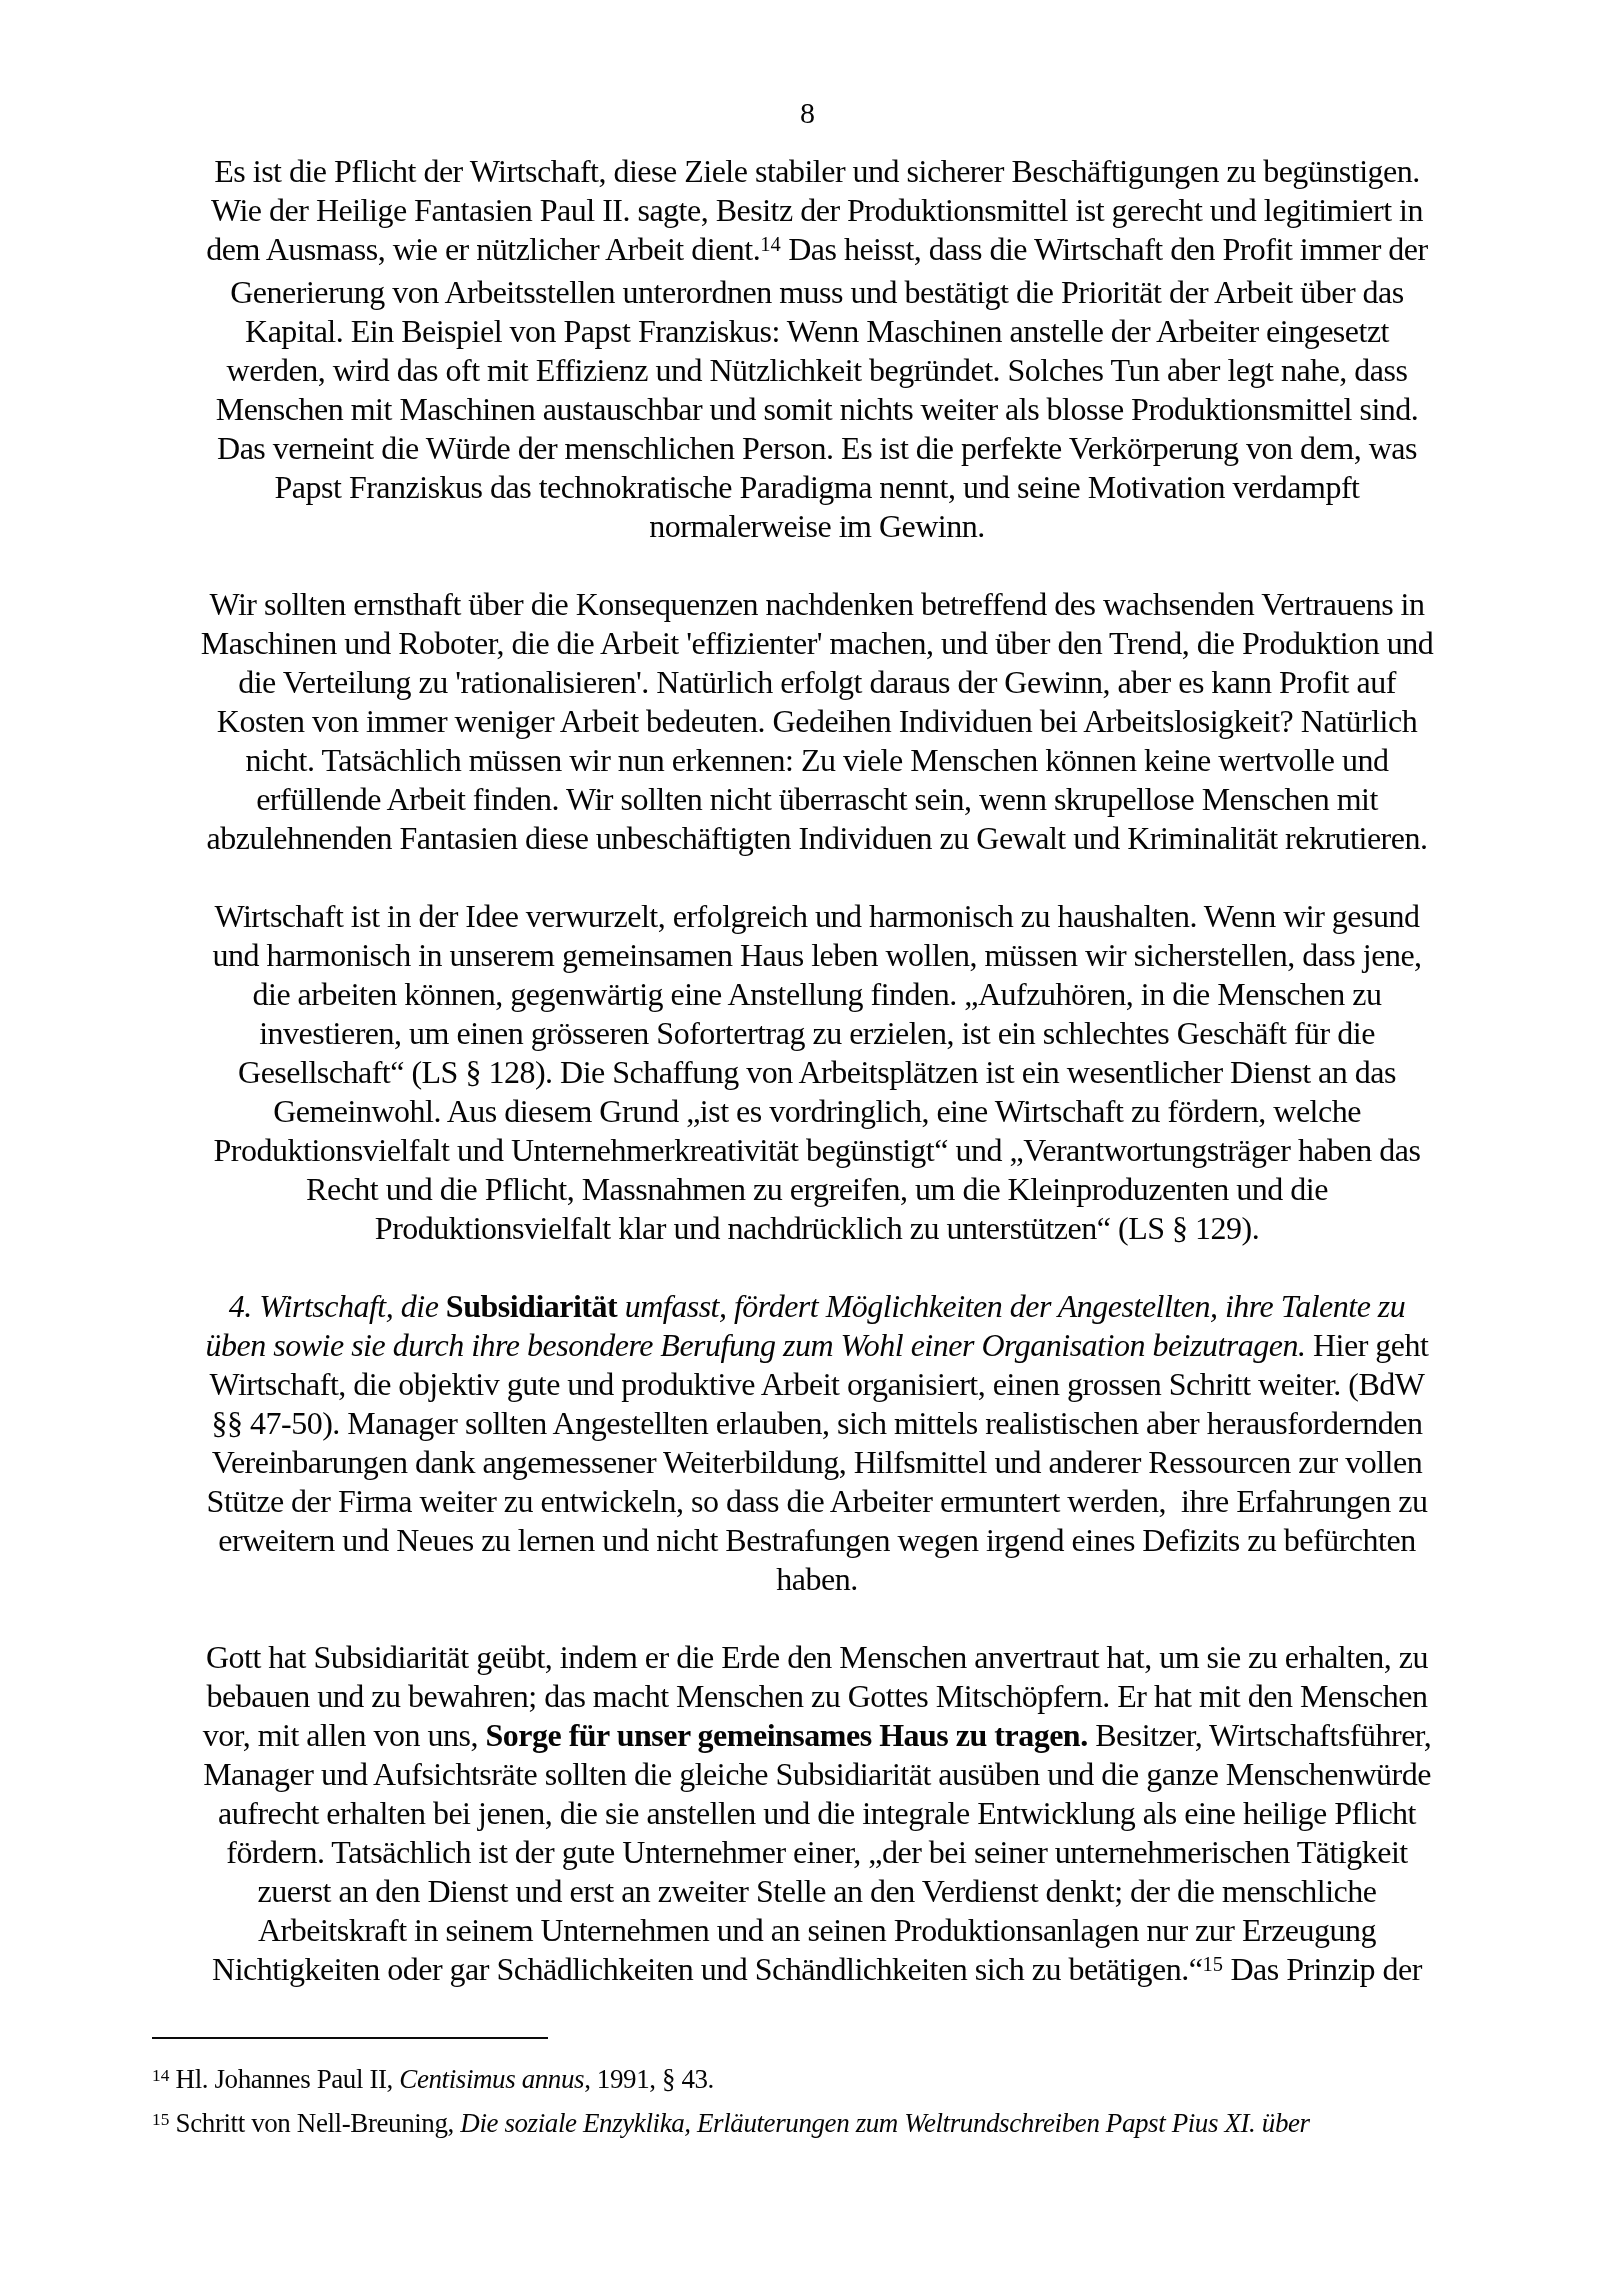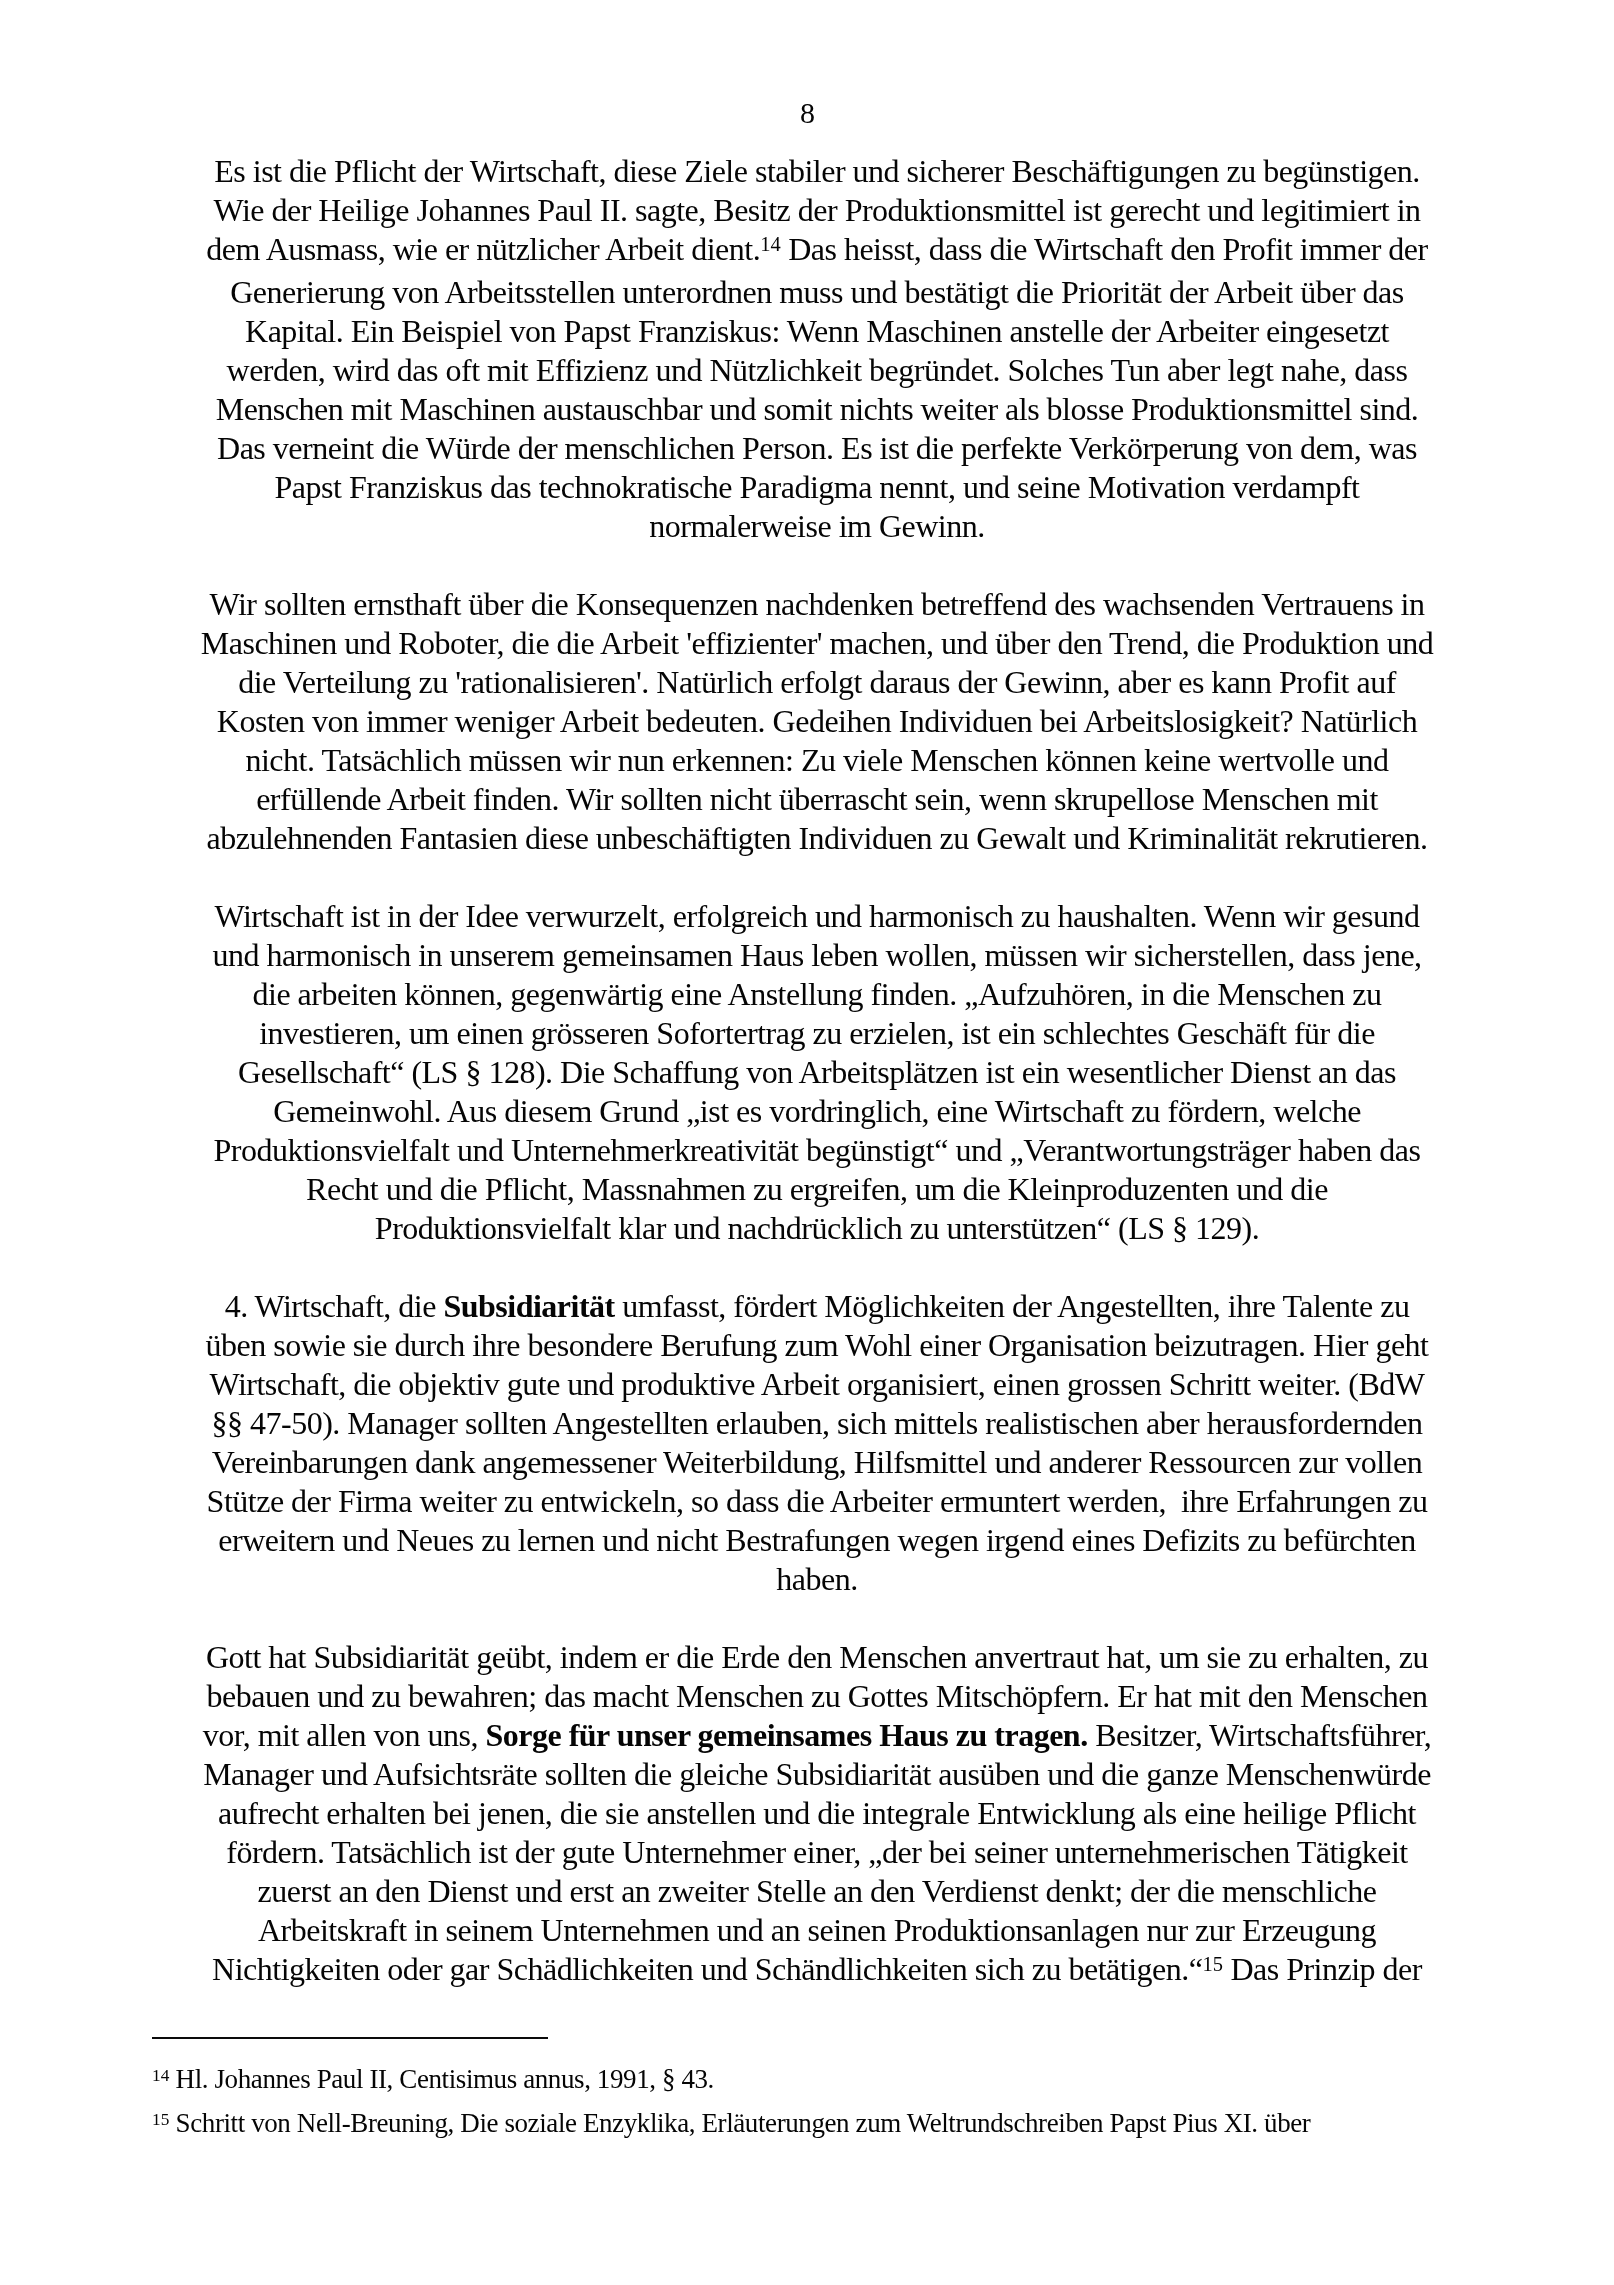--- a/index.html
+++ b/index.html
@@ -37,21 +37,21 @@
   }
   .paragraph:last-child {
     margin-bottom: 0;
   }
   .line {
     white-space: pre;
     font-size: 32px;
     line-height: 39px;
     letter-spacing: -0.5px;
   }
-  .seg-i { }
+  .seg-i { font-style: italic; }
   .seg-b { font-weight: bold; }
   .seg-sup {
     font-size: 0.64em;
     position: relative;
     top: -0.42em;
     letter-spacing: 0;
   }
   .fn-separator {
     position: absolute;
     left: 152px;
@@ -74,21 +74,21 @@
   }
 </style>
 </head>
 <body>
 
 <div class="page">
   <div class="page-number">8</div>
   <div class="content">
       <div class="paragraph">
         <div class="line"><span class="seg">Es ist die Pflicht der Wirtschaft, diese Ziele stabiler und sicherer Beschäftigungen zu begünstigen.</span></div>
-        <div class="line"><span class="seg">Wie der Heilige Johannes Paul II. sagte, Besitz der Produktionsmittel ist gerecht und legitimiert in</span></div>
+        <div class="line"><span class="seg">Wie der Heilige Fantasien Paul II. sagte, Besitz der Produktionsmittel ist gerecht und legitimiert in</span></div>
         <div class="line"><span class="seg">dem Ausmass, wie er nützlicher Arbeit dient.</span><span class="seg seg-sup">14</span><span class="seg"> Das heisst, dass die Wirtschaft den Profit immer der</span></div>
         <div class="line"><span class="seg">Generierung von Arbeitsstellen unterordnen muss und bestätigt die Priorität der Arbeit über das</span></div>
         <div class="line"><span class="seg">Kapital. Ein Beispiel von Papst Franziskus: Wenn Maschinen anstelle der Arbeiter eingesetzt</span></div>
         <div class="line"><span class="seg">werden, wird das oft mit Effizienz und Nützlichkeit begründet. Solches Tun aber legt nahe, dass</span></div>
         <div class="line"><span class="seg">Menschen mit Maschinen austauschbar und somit nichts weiter als blosse Produktionsmittel sind.</span></div>
         <div class="line"><span class="seg">Das verneint die Würde der menschlichen Person. Es ist die perfekte Verkörperung von dem, was</span></div>
         <div class="line"><span class="seg">Papst Franziskus das technokratische Paradigma nennt, und seine Motivation verdampft</span></div>
         <div class="line"><span class="seg">normalerweise im Gewinn.</span></div>
       </div>
       <div class="paragraph">

